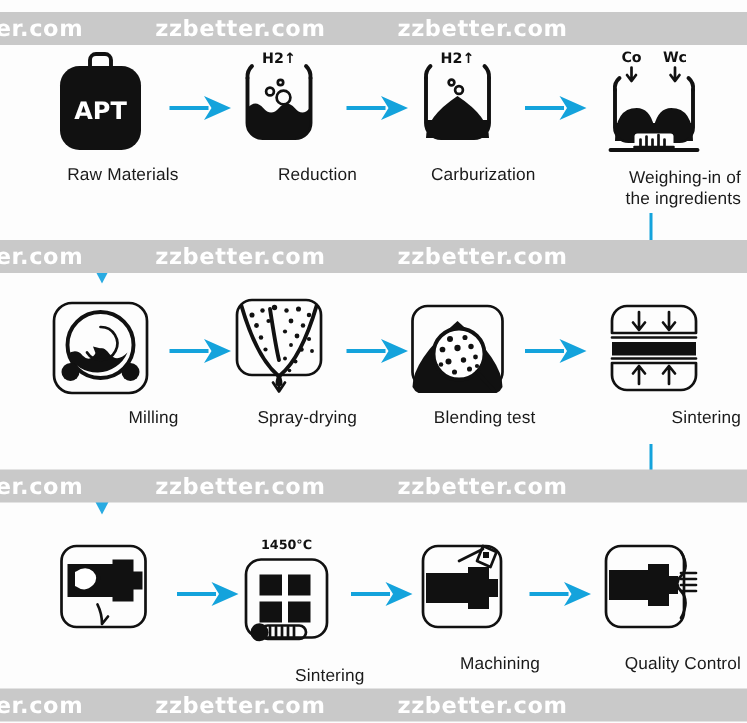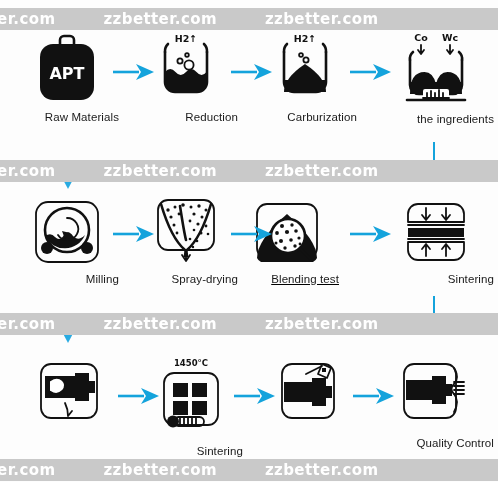--- a/index.html
+++ b/index.html
@@ -199,20 +199,21 @@
           <path class="stroke-blk" d="M17 30 V55 a9 9 0 0 0 9 9 h34 a9 9 0 0 0 9 -9 V30"></path>
           <path class="blk" d="M17 64 q0 -22 14.5 -22 q8.5 0 11.5 12 q3 -12 11.5 -12 q14.5 0 14.5 22 Z"></path>
           <path class="blk" d="M17 52 V55 a9 9 0 0 0 9 9 h34 a9 9 0 0 0 9 -9 V52 Z"></path>
           <rect class="wht" x="30" y="59" width="26" height="9" rx="2"></rect>
           <path class="stroke-thin" d="M30 68 h26"></path>
           <path class="stroke-thin" d="M34 68 V63 M38 68 V61 M42 68 V63 M46 68 V60 M50 68 V63"></path>
           <path class="stroke-blk" d="M14 70 h58"></path>
         </svg>
       </div>
       <div class="caption">
+        <div>Weighing-in of</div>
         <div>the ingredients</div>
       </div>
     </div>
   </div>
 
   <div class="conn" style="left:56px;top:142px;">
     <svg width="390" height="52" viewBox="0 0 390 52">
       <path d="M378 0 V25 H12 V30" fill="none" stroke="#14A3DC" stroke-width="2"></path>
       <path d="M2 28 H22 L12 47 Z" fill="#29ABE2"></path>
     </svg>
@@ -284,21 +285,21 @@
       </div>
     </div>
 
     <div class="h-arrow" style="left:230px;top:26px;">
       <svg width="44" height="20" viewBox="0 0 44 20">
         <line x1="1" y1="10" x2="27" y2="10" stroke="#14A3DC" stroke-width="2.6"></line>
         <path d="M24 2 L42 10 L24 18 L29 10 Z" fill="#14A3DC"></path>
       </svg>
     </div>
 
-    <div class="cell" style="left:234px;width:105px;text-decoration:underline;">
+    <div class="cell" style="left:252px;width:105px;">
       <div class="icon-wrap" style="height:68px;">
         <svg width="72" height="68" viewBox="0 0 72 68">
           <path class="stroke-thin" d="M6 16 a10 10 0 0 1 10 -10 h40 a10 10 0 0 1 10 10
                v34 a10 10 0 0 1 -10 10 h-40 a10 10 0 0 1 -10 -10 Z"></path>
           <path class="blk" d="M6 60 q0 -18 30 -44 q30 26 30 44 a8 8 0 0 1 -4 4 h-52 a8 8 0 0 1 -4 -4 Z"></path>
           <circle class="wht" cx="37" cy="38" r="17"></circle>
           <circle class="stroke-blk" cx="37" cy="38" r="17"></circle>
           <g class="blk">
             <circle cx="31" cy="28" r="2"></circle>
               <circle cx="41" cy="27" r="1.7"></circle>
@@ -407,20 +408,23 @@
       <div class="icon-wrap" style="height:72px;">
         <svg width="76" height="72" viewBox="0 0 76 72">
           <path class="stroke-thin" d="M12 16 a10 10 0 0 1 10 -10 h32 a10 10 0 0 1 10 10
                v34 a10 10 0 0 1 -10 10 h-32 a10 10 0 0 1 -10 -10 Z"></path>
           <path class="blk" d="M14 24 h28 v-4 h14 v8 h6 v12 h-6 v8 h-14 v-4 h-28 Z"></path>
           <path class="stroke-thin" d="M36 16 L52 8"></path>
           <path class="stroke-thin" d="M52 6 l9 4 l-4 10 l-9 -4 Z"></path>
           <rect class="blk" x="52" y="10" width="4" height="4"></rect>
         </svg>
       </div>
+      <div class="caption">
+        <div>Machining</div>
+      </div>
     </div>
 
     <div class="h-arrow" style="left:352px;top:28px;">
       <svg width="44" height="20" viewBox="0 0 44 20">
         <line x1="1" y1="10" x2="27" y2="10" stroke="#14A3DC" stroke-width="2.6"></line>
         <path d="M24 2 L42 10 L24 18 L29 10 Z" fill="#14A3DC"></path>
       </svg>
     </div>
 
     <div class="cell" style="left:378px;width:116px;">

